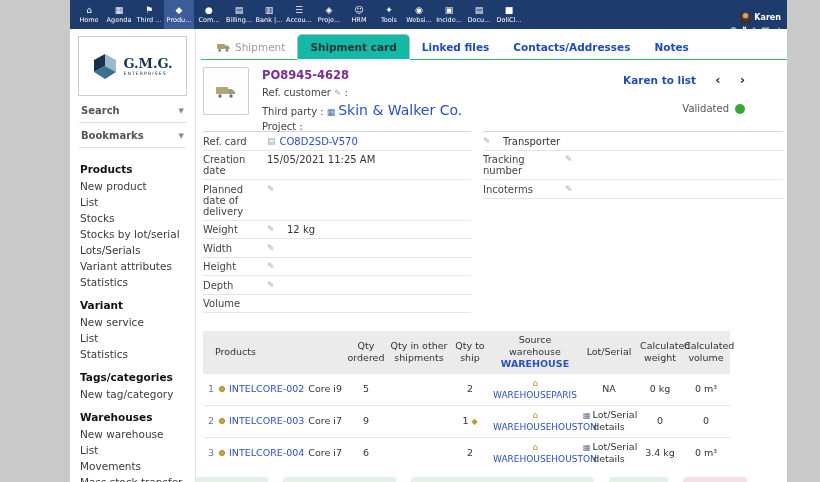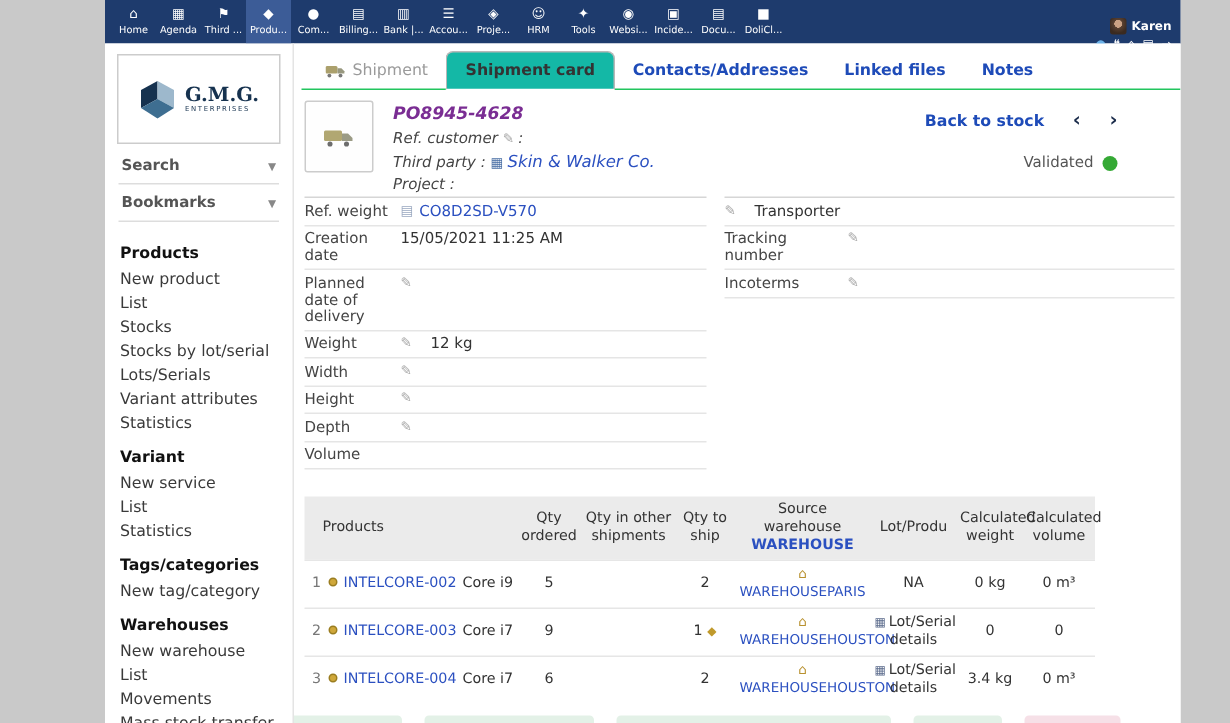--- a/index.html
+++ b/index.html
@@ -34,25 +34,25 @@
   
   .content { position:absolute; left:126px; top:29px; right:0; bottom:0; background:#fff; overflow:hidden; padding-left:5px; }
 
   .tabs { display:flex; align-items:flex-end; margin-top:4px; height:27px; border-bottom:1px solid #22c55e; padding-left:4px; }
   .tab { font-size:10.5px; font-weight:bold; color:#1e4bb8; padding:6px 12px 6px 12px; display:flex; align-items:center; gap:5px; cursor:pointer; white-space:nowrap; }
   .tab.disabled { color:#9a9a9a; font-weight:normal; }
   .tab.active { background:#14b8a6; border:1px solid #b8b8b8; border-bottom:1px solid #fff; border-radius:5px 5px 0 0; color:#333; margin-bottom:-1px; }
 
   .headblk { position:relative; display:flex; padding:7px 0 0 2px; height:62px; }
   .thumb { width:46px; height:48px; border:1px solid #ccc; border-radius:2px; background:#fefefe; display:flex; align-items:center; justify-content:center; }
-  .headinfo { margin-left:13px; font-size:10px; color:#444; line-height:1.45;font-style:italic; }
+  .headinfo { margin-left:13px; font-size:10px; color:#444; line-height:1.45; }
   .h-ref { color:#7a2d93; font-weight:bold; font-size:11.5px; margin-bottom:2px; }
   .pencil { color:#a8a8a8; font-size:9px; }
   .tp-icon { color:#4a6fa5; font-size:9px; }
-  .tp-link { color:#2b50c0; font-size:11px; cursor:pointer; }
+  .tp-link { color:#2b50c0; font-size:14px; cursor:pointer; }
   .headright { position:absolute; right:42px; top:9px; text-align:right; }
   .back { color:#1e4bb8; font-weight:bold; font-size:10.5px; cursor:pointer; display:inline-block; }
   .chev { font-weight:bold; font-size:13px; color:#1a2b4a; margin-left:14px; cursor:pointer; line-height:10px; display:inline-block; }
   .statusline { margin-top:15px; display:flex; justify-content:flex-end; align-items:center; gap:6px; font-size:10px; color:#555; }
   .dot { width:10px; height:10px; border-radius:50%; }
 
   .fields { display:flex; gap:12px; margin:9px 4px 0 2px; }
   .ftable { font-size:10px; color:#444; border-top:1px solid #d6d6d6; }
   .ftable.fl { width:268px; }
   .ftable.fr { flex:1; }
@@ -228,25 +228,25 @@
               </svg>
           </span>
           <span>Shipment</span>
         </div>
           <div class="tab active">
 
           <span>Shipment card</span>
         </div>
           <div class="tab">
 
+          <span>Linked files</span>
+        </div>
+          <div class="tab">
+
           <span>Contacts/Addresses</span>
-        </div>
-          <div class="tab">
-
-          <span>Linked files</span>
         </div>
           <div class="tab">
 
           <span>Notes</span>
         </div>
         </div>
 
       <div class="headblk">
         <div class="thumb">
           <svg width="20" height="13" viewBox="0 0 20 13">
@@ -264,36 +264,36 @@
           </div>
           <div>
             <span>Third party :</span>
             <span class="tp-icon"> ▦ </span>
             <span class="tp-link">Skin &amp; Walker Co.</span>
           </div>
           <div>Project :</div>
         </div>
         <div class="headright">
           <div>
-            <span class="back">Back to stock</span>
+            <span class="back">Karen to list</span>
             <span class="chev">‹</span>
             <span class="chev">›</span>
           </div>
           <div class="statusline">
             <span>Validated</span>
             <span class="dot" style="background: rgb(53, 169, 53);"></span>
           </div>
         </div>
       </div>
 
       <div class="fields">
         <div class="ftable fl">
 
         <div class="frow">
-            <span class="flabel">Ref. weight</span>
+            <span class="flabel">Ref. card</span>
 
             <span class="fdoc">▤</span>
             <span class="fvalue link">CO8D2SD-V570</span>
           </div>
             <div class="frow">
             <span class="flabel">Creation date</span>
 
             <span class="fvalue">15/05/2021 11:25 AM</span>
           </div>
             <div class="frow">
@@ -365,21 +365,21 @@
         <thead>
           <tr>
             <th class="pleft">Products</th>
             <th>Qty ordered</th>
             <th>Qty in other shipments</th>
             <th>Qty to ship</th>
             <th>
               <div>Source warehouse</div>
               <div class="wh-filter">WAREHOUSE</div>
             </th>
-            <th>Lot/Produ</th>
+            <th>Lot/Serial</th>
             <th>Calculated weight</th>
             <th>Calculated volume</th>
           </tr>
         </thead>
         <tbody>
 
         <tr class="prow">
             <td class="pcell"><span class="rownum">1</span><span class="pbullet"></span><span class="pref">INTELCORE-002</span><span class="pdesc">Core i9 12900F</span></td>
             <td>5</td>
             <td></td>

